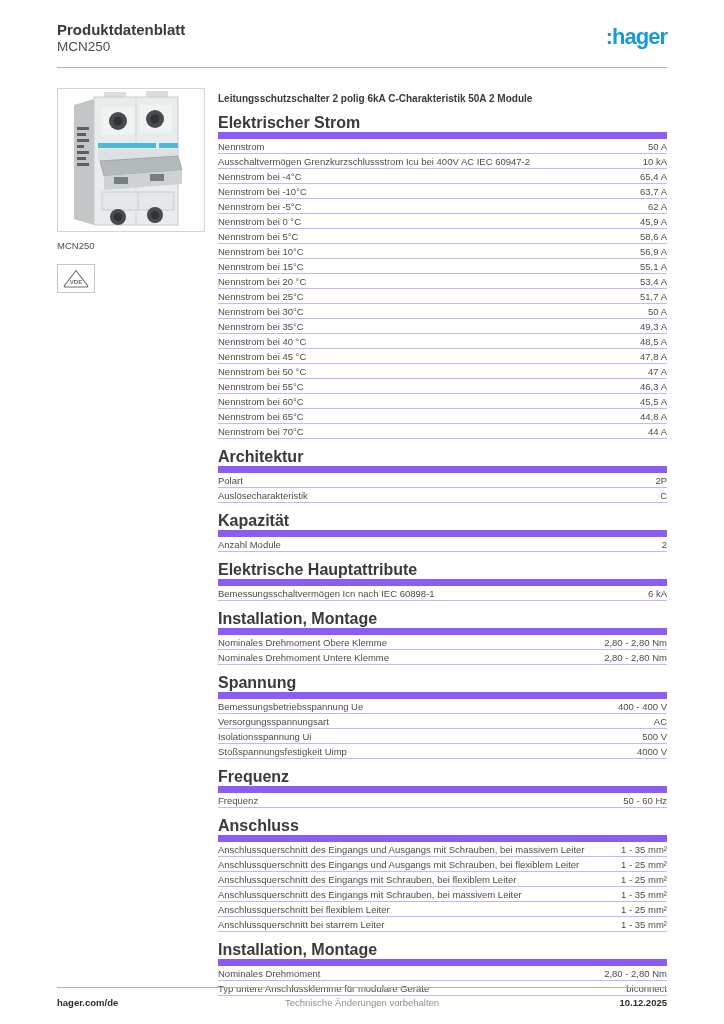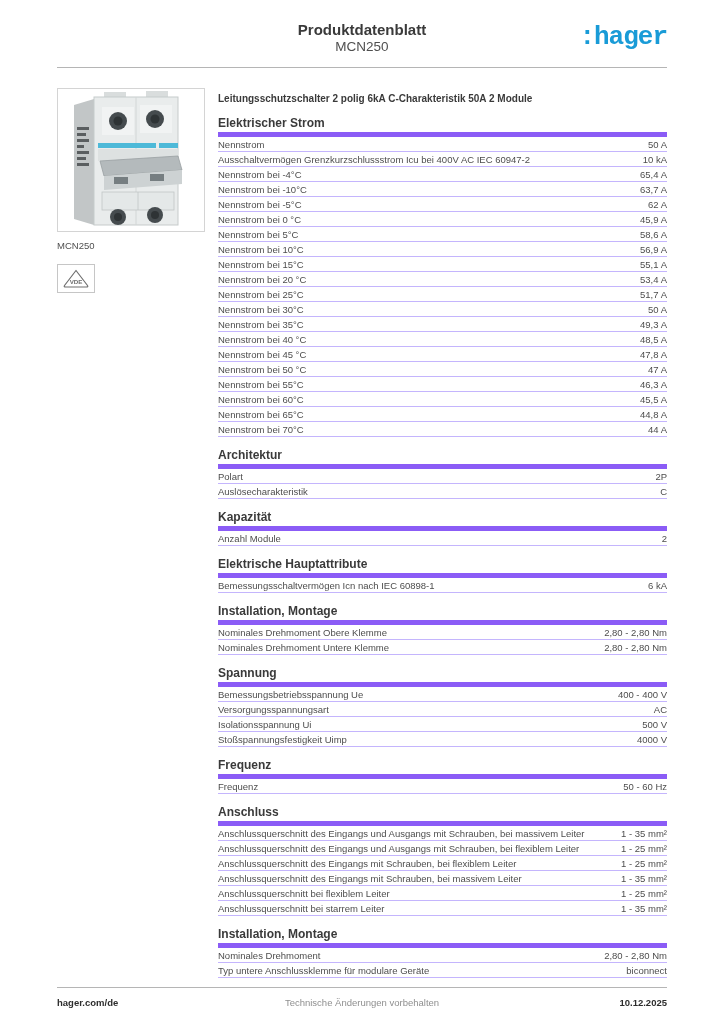--- a/index.html
+++ b/index.html
@@ -1,40 +1,40 @@
 <!DOCTYPE html>
 <html><head>
 <meta charset="utf-8">
 <style>
   html, body { margin:0; padding:0; background:#fff; }
   .page {
     position:relative; width:724px; height:1024px; background:#ffffff;
     font-family:"Liberation Sans","DejaVu Sans",sans-serif; color:#4a4a4a; overflow:hidden;
   }
   
-  .header { position:absolute; top:21px; left:57px; right:57px;text-align:center; }
+  .header { position:absolute; top:21px; left:57px; right:57px; }
   .header-title { font-size:15px; font-weight:bold; color:#3a3a3a; line-height:17px; }
   .header-subtitle { font-size:13.5px; color:#4f4f4f; line-height:16px; margin-top:1px; }
-  .logo { position:absolute; top:21px; right:57px; font-size:26px; font-weight:bold;
-          color:#199bd7; letter-spacing:-1px; line-height:32px;font-family:Liberation Mono, monospace; }
+  .logo { position:absolute; top:21px; right:57px; font-size:22px; font-weight:bold;
+          color:#199bd7; letter-spacing:-1px; line-height:32px; }
   .header-rule { position:absolute; top:67px; left:57px; right:57px; height:1px; background:#b5b5b5; }
   
   .left-col { position:absolute; left:57px; top:88px; width:148px; }
   .product-image-box { width:146px; height:142px; border:1px solid #d4d4d4; background:#fff;
                        display:flex; align-items:center; justify-content:center; }
   .product-caption { margin-top:8px; font-size:9.5px; color:#4f4f4f; }
   .cert-box { margin-top:13px; width:36px; height:27px; border:1px solid #c6c6c6;
               display:flex; align-items:center; justify-content:center; background:#fff; }
   
   .right-col { position:absolute; left:218px; top:88px; width:449px; }
   .main-title { font-size:10px; font-weight:bold; color:#3a3a3a; line-height:12px; margin-top:5px; }
   .tech-title { font-size:10px; font-weight:bold; color:#3a3a3a; line-height:12px; margin-top:24px; }
   .section { margin-top:12px; }
-  .section-heading { font-size:12px; font-weight:bold; color:#3a3a3a; line-height:12px;
-                     padding-bottom:3px; border-bottom:5px solid #8b5cf6; }
+  .section-heading { font-size:16px; font-weight:bold; color:#3a3a3a; line-height:12px;
+                     padding-bottom:3px; border-bottom:7px solid #8b5cf6; }
   .row { display:flex; justify-content:space-between; align-items:center; height:14px;
          border-bottom:1px solid #c4b5fd; font-size:9.5px; color:#4d4d4d; }
   .row-label { white-space:nowrap; }
   .row-value { white-space:nowrap; text-align:left; padding-left:8px; }
   
   .footer { position:absolute; left:57px; right:57px; top:987px; border-top:1px solid #b5b5b5;
             padding-top:9px; }
   .footer-inner { position:relative; display:flex; justify-content:space-between; font-size:9.5px; }
   .footer-left { font-weight:bold; color:#2d2d2d; }
   .footer-center { position:absolute; left:50%; transform:translateX(-50%); color:#8f8f8f; }

